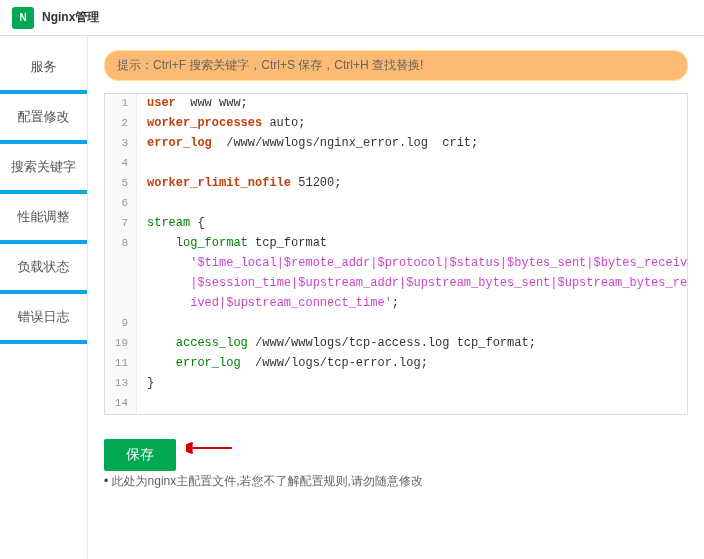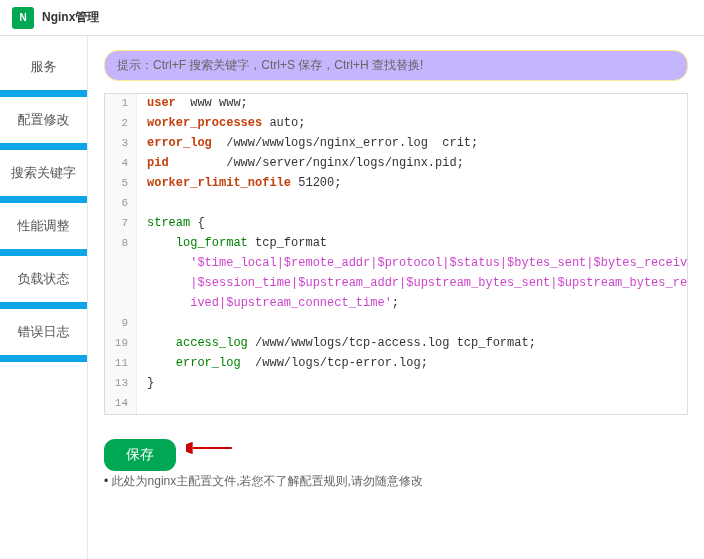--- a/index.html
+++ b/index.html
@@ -46,30 +46,30 @@
       background: #fff;
       border-right: 1px solid #e8e8e8;
       padding-top: 8px;
     }
     .sidebar-item {
       padding: 14px 0;
       text-align: center;
       cursor: pointer;
       color: #555;
       font-size: 13px;
-      border-bottom: 7px solid #0ea5e9;
+      border-bottom: 4px solid #0ea5e9;
     }
     .content-area {
       flex: 1;
       background: #fff;
       padding: 14px 16px;
       overflow-y: auto;
     }
     .hint-bar {
-      background: #c4b5fd;
+      background: #fdba74;
       border: 1px solid #ffe58f;
       padding: 6px 12px;
       font-size: 12px;
       color: #666;
       margin-bottom: 12px;
       border-radius: 14px;
     }
     .code-editor {
       border: 1px solid #ddd;
       background: #fff;
@@ -105,21 +105,21 @@
     .kw-blue { color: #c2410c; font-weight: bold; }
     .kw-green { color: #008000; }
     .kw-magenta { color: #cc44cc; }
     .save-btn {
       margin-top: 12px;
       background: #00a854;
       color: white;
       border: none;
       padding: 7px 22px;
       font-size: 14px;
-      border-radius: 11px;
+      border-radius: 2px;
       cursor: pointer;
       position: relative;
     }
     .arrow-container {
       display: inline-block;
       margin-left: 10px;
       vertical-align: middle;
     }
     .arrow-svg {
       width: 50px;
@@ -169,21 +169,20 @@
         <span class="line-content"><span class="kw-blue">worker_processes</span> auto;</span>
       </div>
 
       <div class="code-line">
         <span class="line-num">3</span>
         <span class="line-content"><span class="kw-blue">error_log</span>  /www/wwwlogs/nginx_error.log  crit;</span>
       </div>
 
       <div class="code-line">
         <span class="line-num">4</span>
-        <span class="line-content"><span class="kw-blue">pid</span>        /www/server/nginx/logs/nginx.pid;</span>
       </div>
 
       <div class="code-line">
         <span class="line-num">5</span>
         <span class="line-content"><span class="kw-blue">worker_rlimit_nofile</span> 51200;</span>
       </div>
 
       <div class="code-line">
         <span class="line-num">6</span>
         <span class="line-content"> </span>

